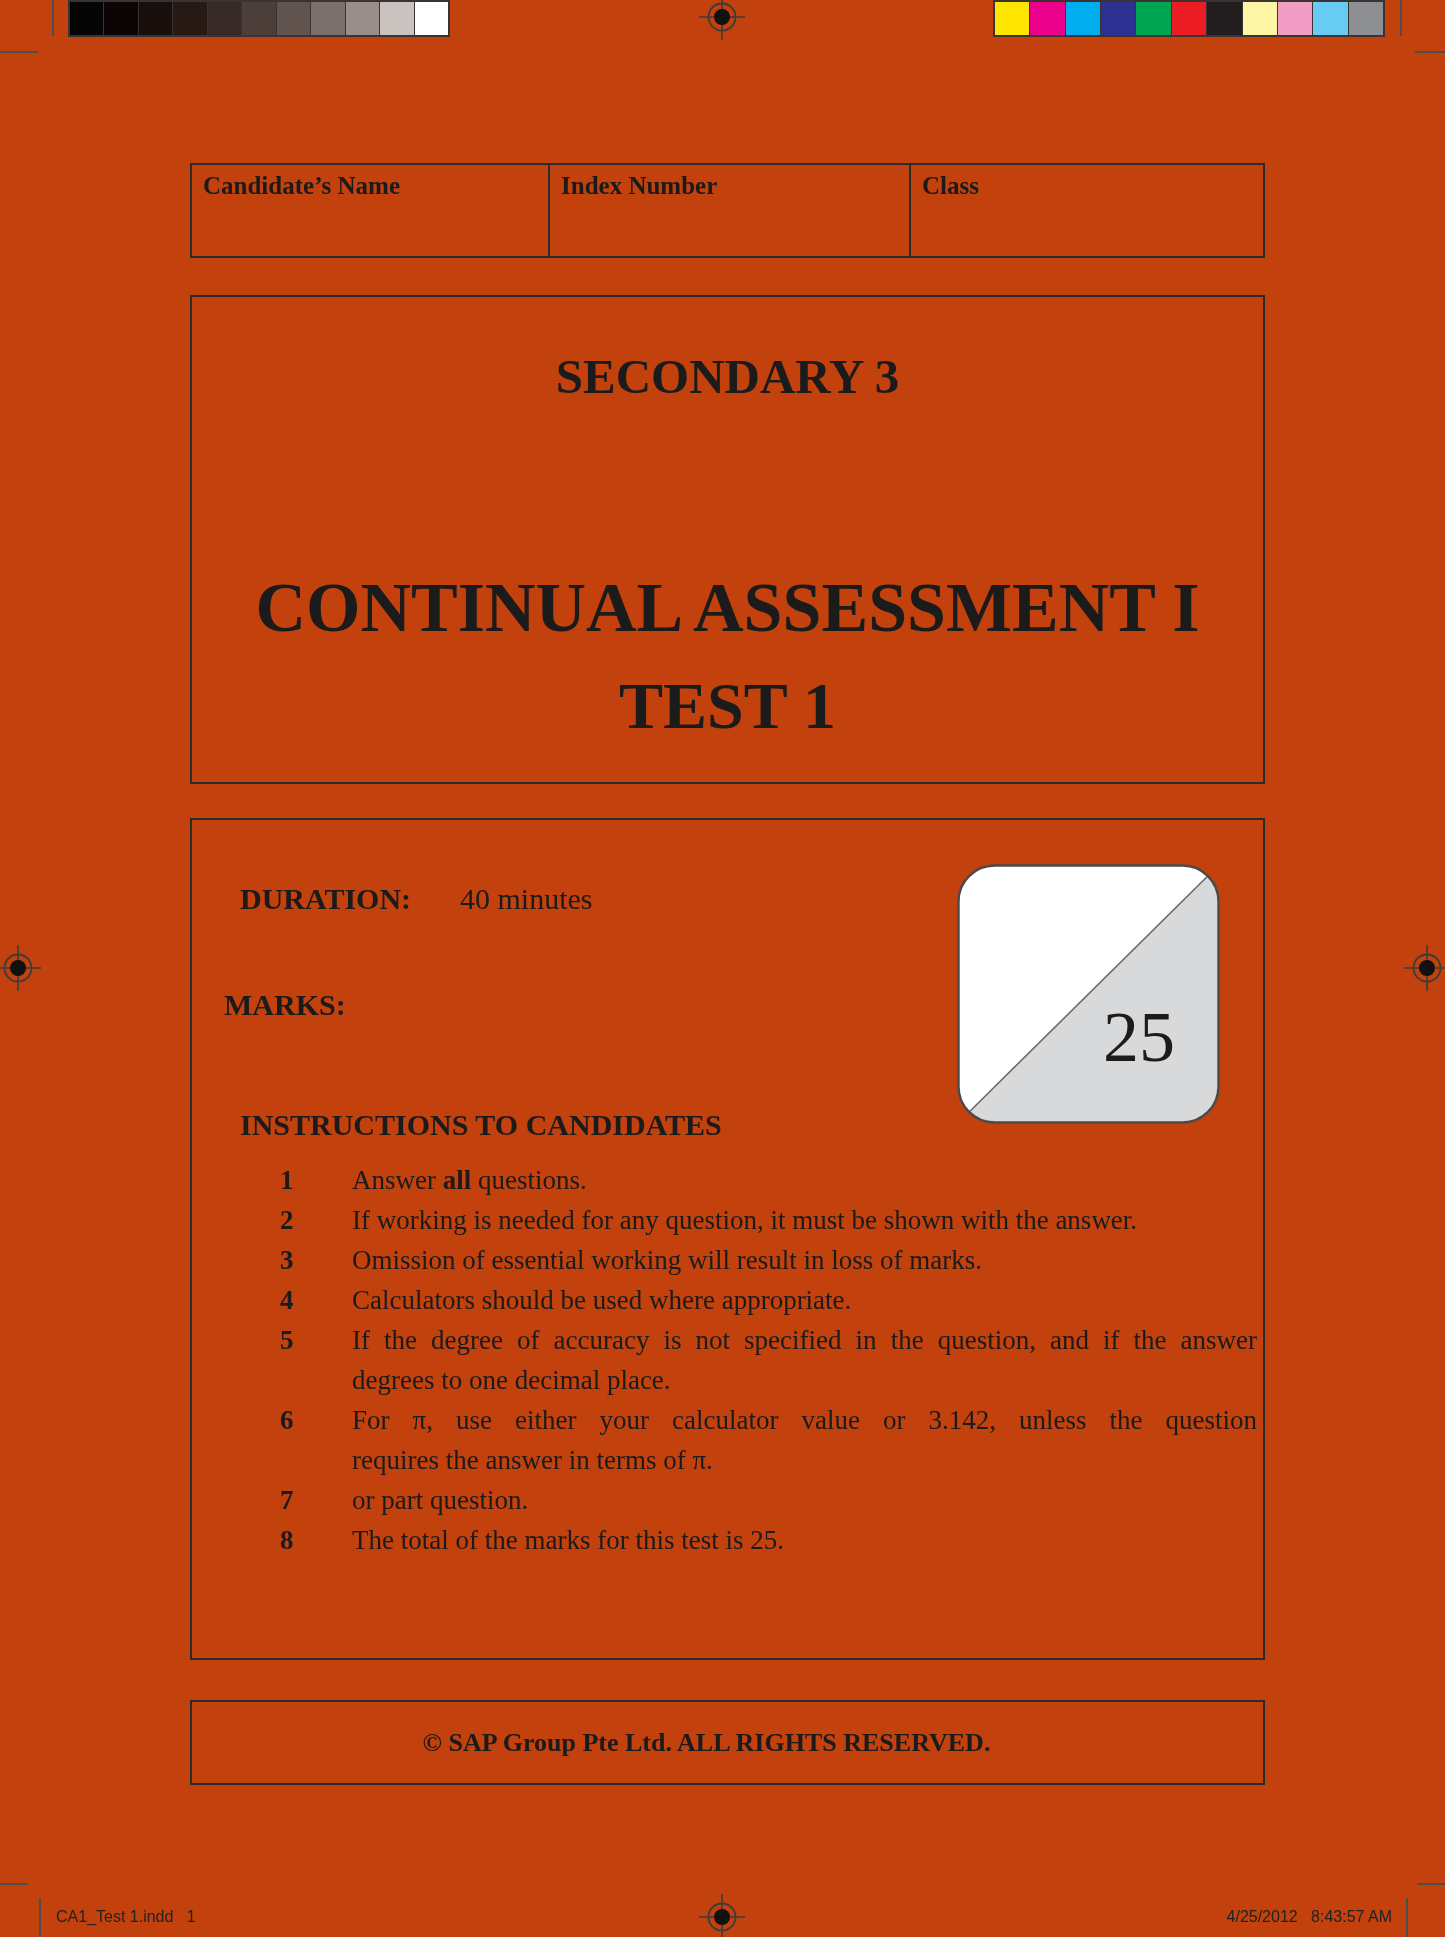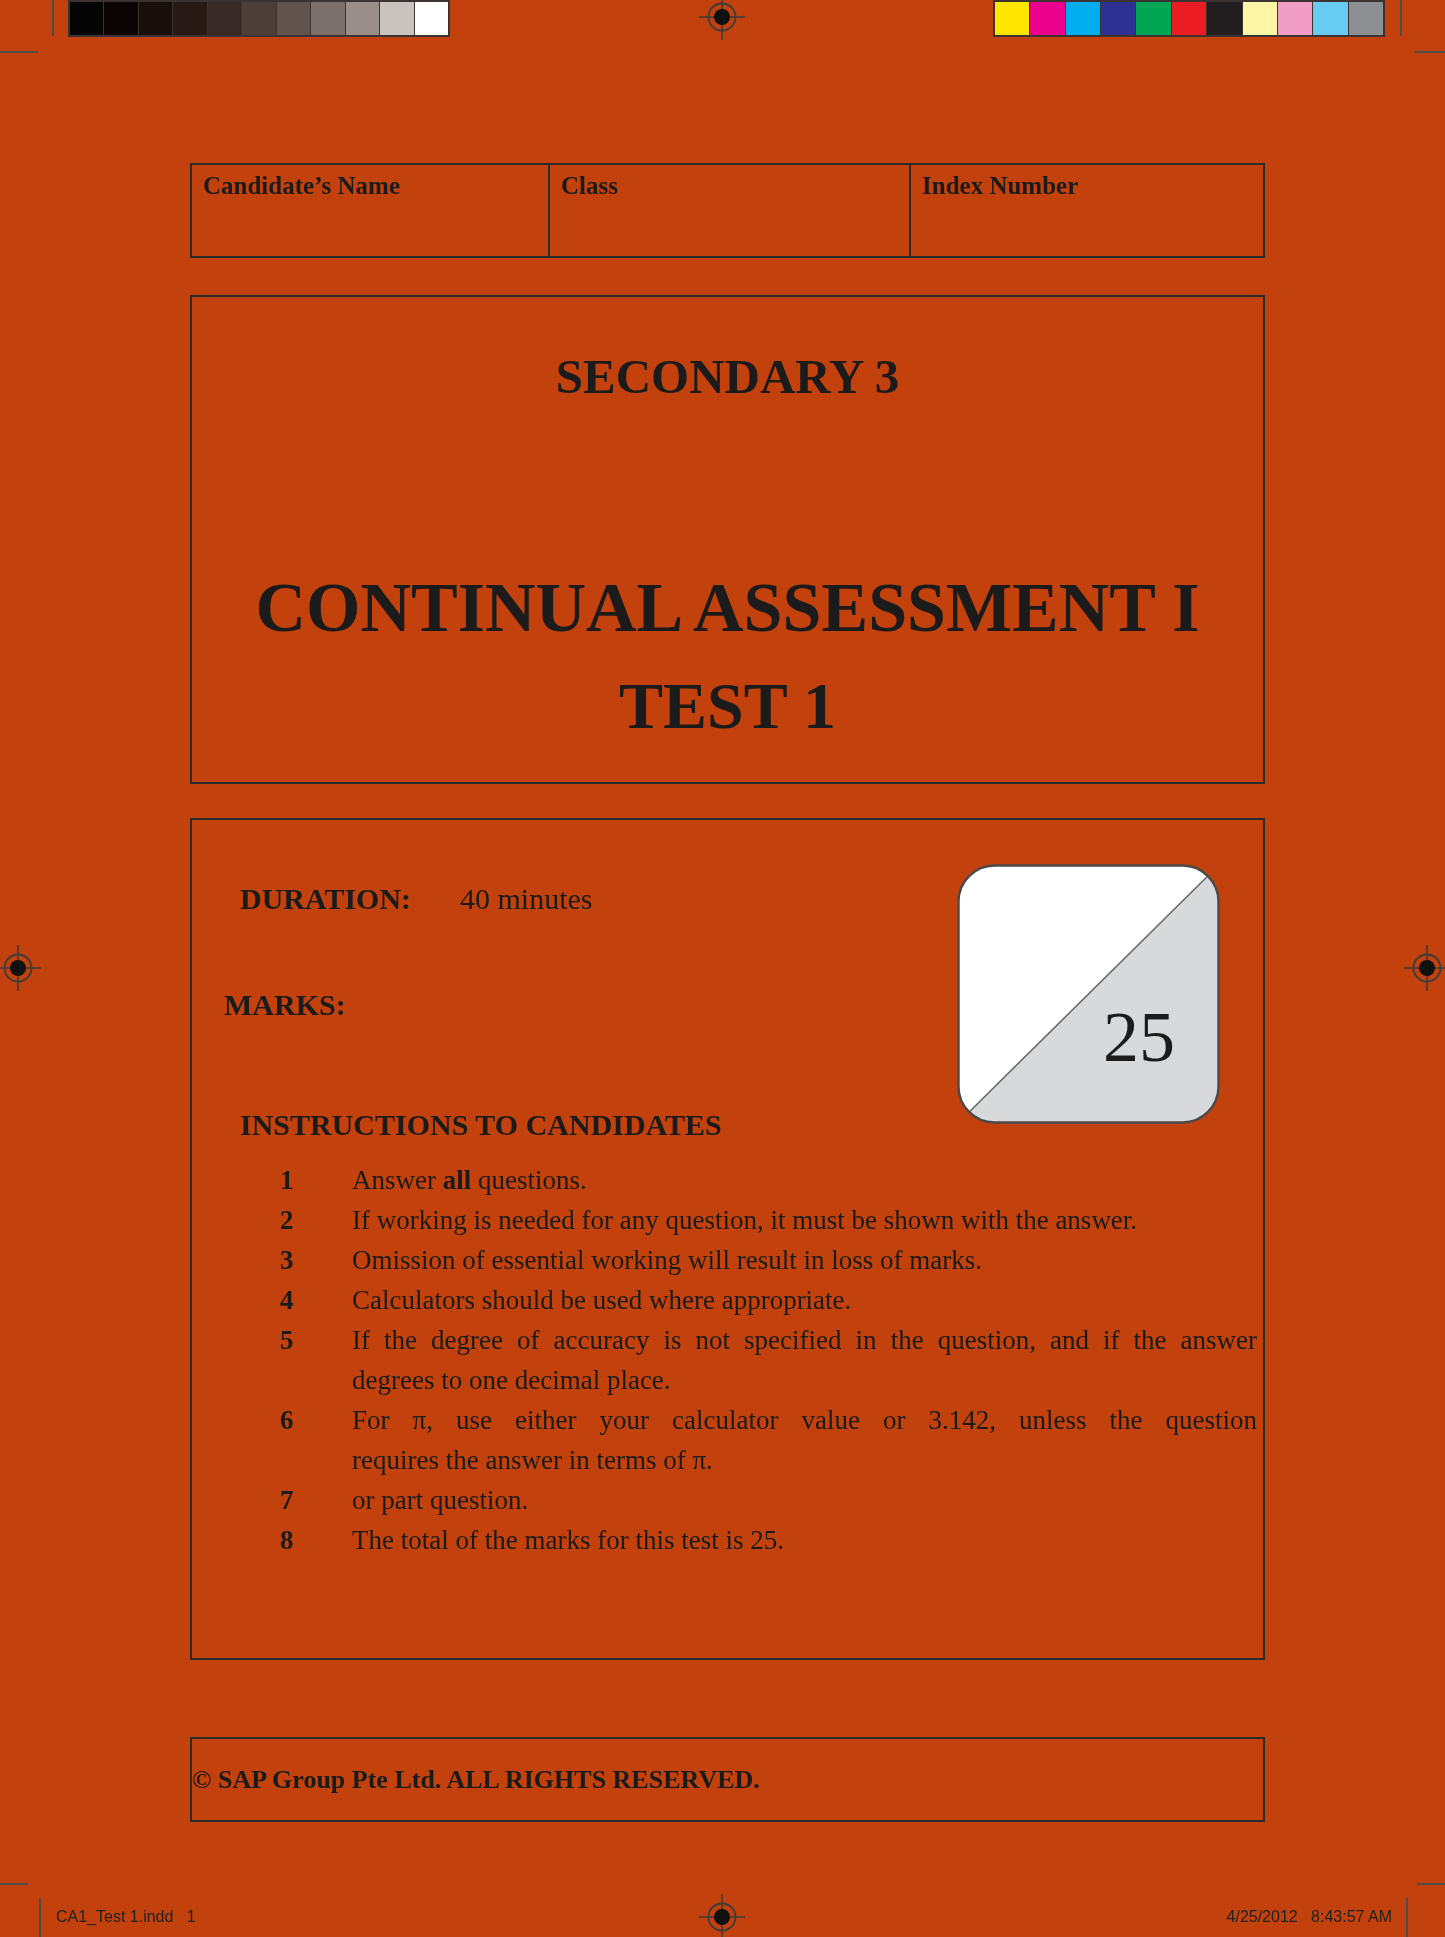--- a/index.html
+++ b/index.html
@@ -52,21 +52,21 @@
   .ins-row{display:flex;}
   .ins-num{width:72px; font-weight:bold; flex:0 0 72px;}
   .ins-text{width:905px;}
   .ins-line{text-align:left;}
   .ins-line.just{text-align:justify; text-align-last:justify;}
   .b{font-weight:bold;}
   
   .copy-box{
     position:absolute; left:190px; top:1700px; width:1075px; height:85px;
     border:2px solid #2b2b2b; box-sizing:border-box;
-    display:flex; align-items:center; justify-content:flex-start; padding-right:42px;margin-top:37px;
+    display:flex; align-items:center; justify-content:center; padding-right:42px;
   }
   .copy-text{font-weight:bold; font-size:26px;}
   
   .footer-text{
     position:absolute; top:1908px; font-family:"Liberation Sans","DejaVu Sans",sans-serif;
     font-size:16px; color:#222; white-space:pre;text-align:right;
   }
   .footer-left{left:56px;}
   .footer-right{right:53px;}
 </style>
@@ -142,24 +142,24 @@
       <circle cx="23" cy="23" r="13.5" fill="none" stroke="#3c3c3c" stroke-width="1.8"></circle>
       <circle cx="23" cy="23" r="8" fill="#111111"></circle>
     </svg>
   </div>
 
   <div class="cand-table">
     <div class="cand-cell">
       <span class="cand-label">Candidate’s Name</span>
     </div>
     <div class="cand-cell">
+      <span class="cand-label">Index Number</span>
+    </div>
+    <div class="cand-cell">
       <span class="cand-label">Class</span>
-    </div>
-    <div class="cand-cell">
-      <span class="cand-label">Index Number</span>
     </div>
   </div>
 
   <div class="title-box">
     <div class="title-line tl1">SECONDARY 3</div>
     <div class="title-line tl3">CONTINUAL ASSESSMENT I</div>
     <div class="title-line tl4">TEST 1</div>
   </div>
 
   <div class="instr-box">

